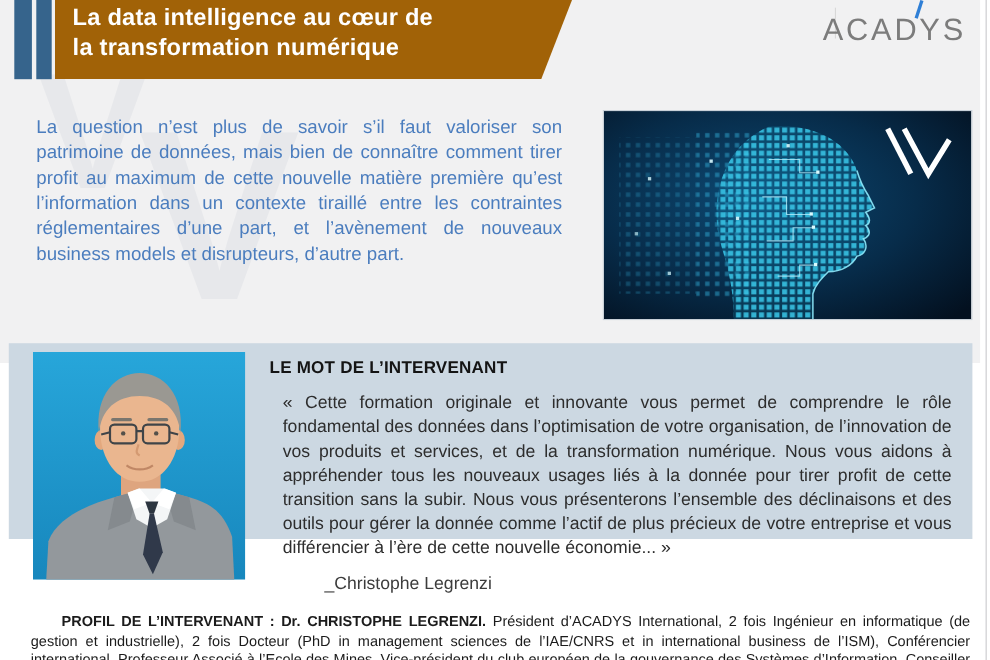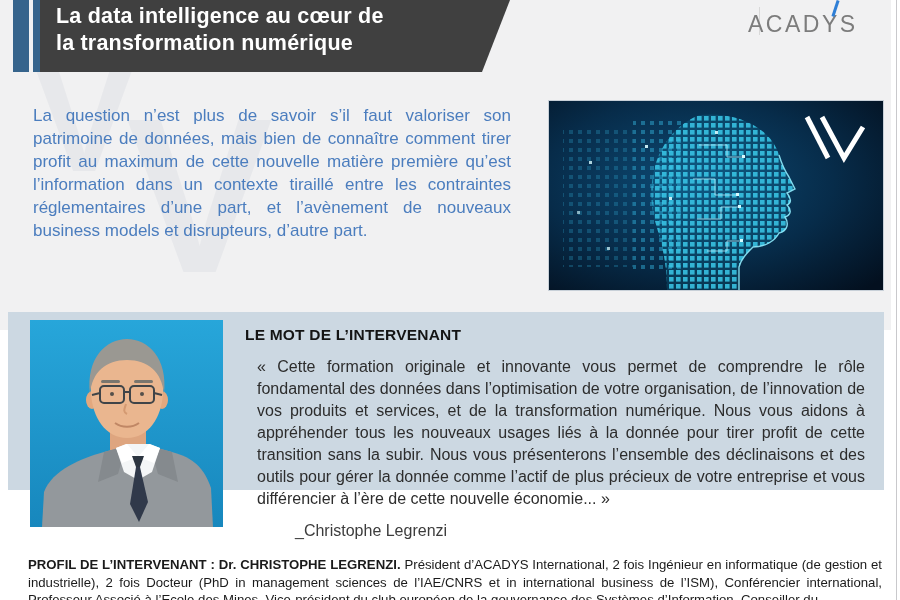--- a/index.html
+++ b/index.html
@@ -8,48 +8,48 @@
 
   
   #top-region{position:absolute;left:0;top:0;width:891px;height:330px;background:#f1f1f2;overflow:hidden;}
   .wm{position:absolute;color:#e7e8eb;font-weight:bold;z-index:0;line-height:1;user-select:none;}
   #wm-v1{left:34px;top:44px;font-size:150px;}
   #wm-v2{left:126px;top:86px;font-size:220px;}
 
   .accent-bar{position:absolute;top:0;height:72px;background:#36648c;z-index:2;}
   #bar1{left:13px;width:16px;}
   #bar2{left:33px;width:14px;}
-  #banner{position:absolute;left:40px;top:0;width:470px;height:72px;background:#404040;z-index:2;
+  #banner{position:absolute;left:50px;top:0;width:470px;height:72px;background:#a16207;z-index:2;
           clip-path:polygon(0 0,100% 0,calc(100% - 28px) 100%,0 100%);
           padding:3px 0 0 16px;box-sizing:border-box;}
   .banner-line{color:#ffffff;font-weight:bold;font-size:21.5px;line-height:27px;letter-spacing:.2px;}
 
   #logo-divider{position:absolute;left:759px;top:7px;width:1px;height:28px;background:#d8d8d8;z-index:2;}
-  #logo-text{position:absolute;left:748px;top:11px;font-size:23px;letter-spacing:2.5px;color:#7c7c7c;z-index:2;}
+  #logo-text{position:absolute;left:748px;top:11px;font-size:28px;letter-spacing:2.5px;color:#7c7c7c;z-index:2;}
   #logo-slash{position:absolute;left:834px;top:0px;width:3px;height:17px;background:#2f7fd6;transform:rotate(18deg);z-index:3;}
 
   #intro{position:absolute;left:25px;top:96px;width:494px;z-index:1;}
   #intro p{margin:8px;font-size:17px;line-height:23px;color:#4b7dbe;text-align:justify;}
 
   #tech-image{position:absolute;left:548px;top:100px;width:334px;height:189px;border:1px solid #c8d0d8;z-index:1;}
   #tech-image svg{display:block;}
 
   
   #card{position:absolute;left:8px;top:312px;width:876px;height:178px;background:#ccd8e2;z-index:1;}
   #portrait{position:absolute;left:22px;top:8px;width:193px;height:207px;}
   #portrait svg{display:block;}
   #card-content{position:absolute;left:237px;top:14px;width:632px;}
   #card-heading{margin:0 0 8px 0;font-size:15.5px;font-weight:bold;color:#141414;letter-spacing:.2px;}
   #quote{margin:12px;font-size:16px;line-height:22px;color:#2d2d2d;text-align:justify;}
   #attribution{margin:3px 0 0 50px;font-size:16px;color:#3c3c3c;}
 
   
   #profil{position:absolute;left:28px;top:556px;width:854px;z-index:1;}
   #profil p{margin:0;font-size:13.2px;line-height:17.6px;color:#1b1b1b;text-align:justify;}
-  #profil b{font-weight:bold;}
+  #profil b{font-weight:bold;margin-left:28px;}
 
   #right-line{position:absolute;left:896px;top:0;width:1px;height:600px;background:#c9c9cc;z-index:4;}
 </style>
 </head>
 <body>
 
 <div id="screen">
 
   <div id="top-region">
     <div class="wm" id="wm-v1">V</div>

